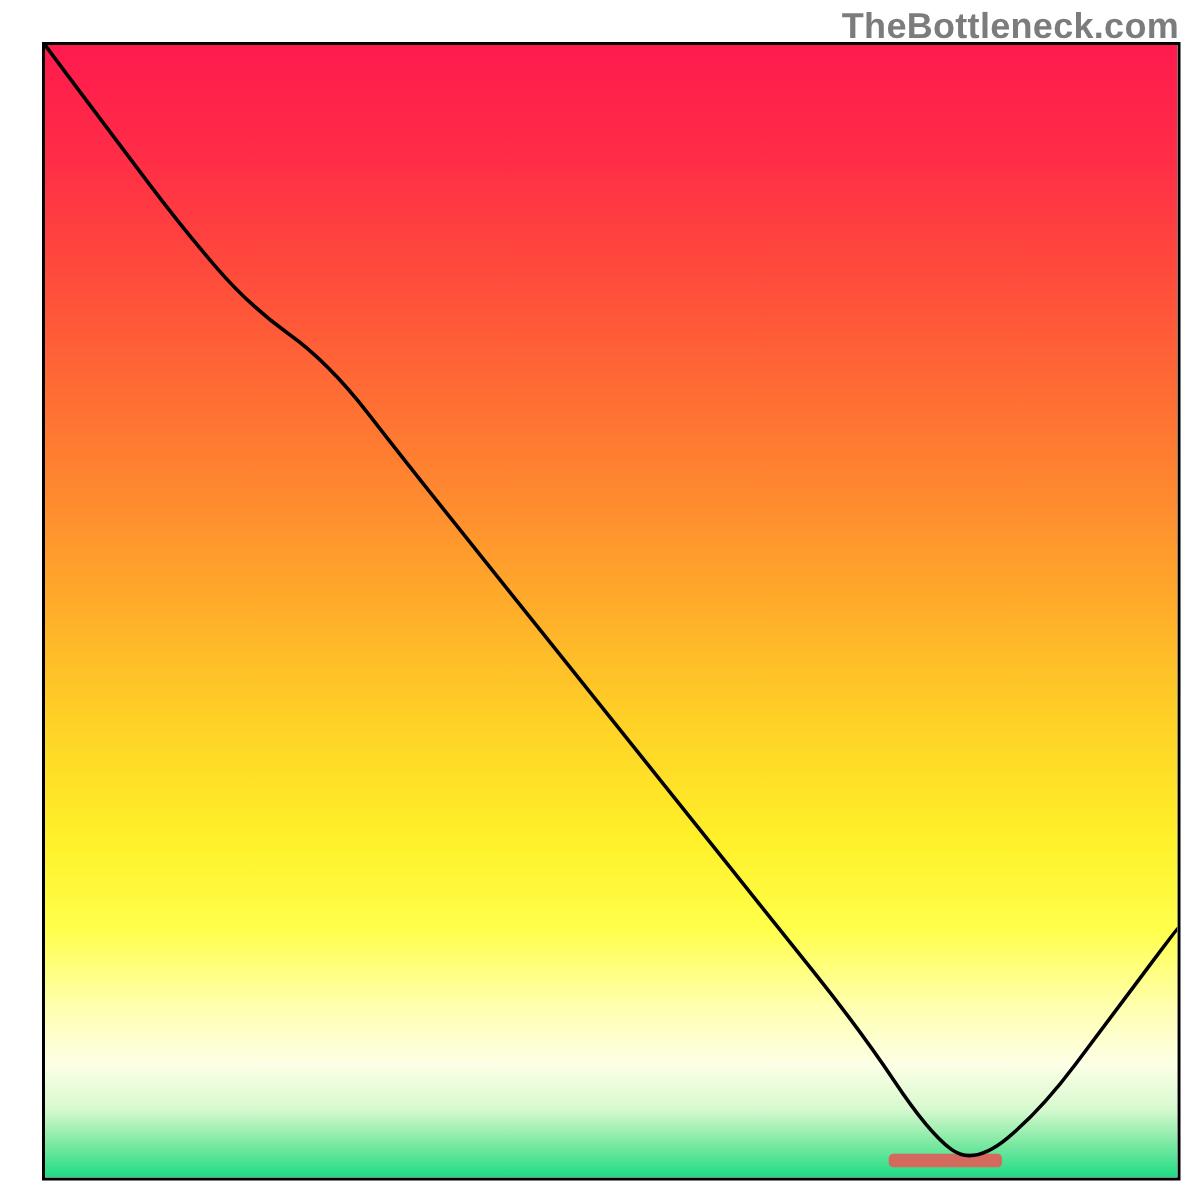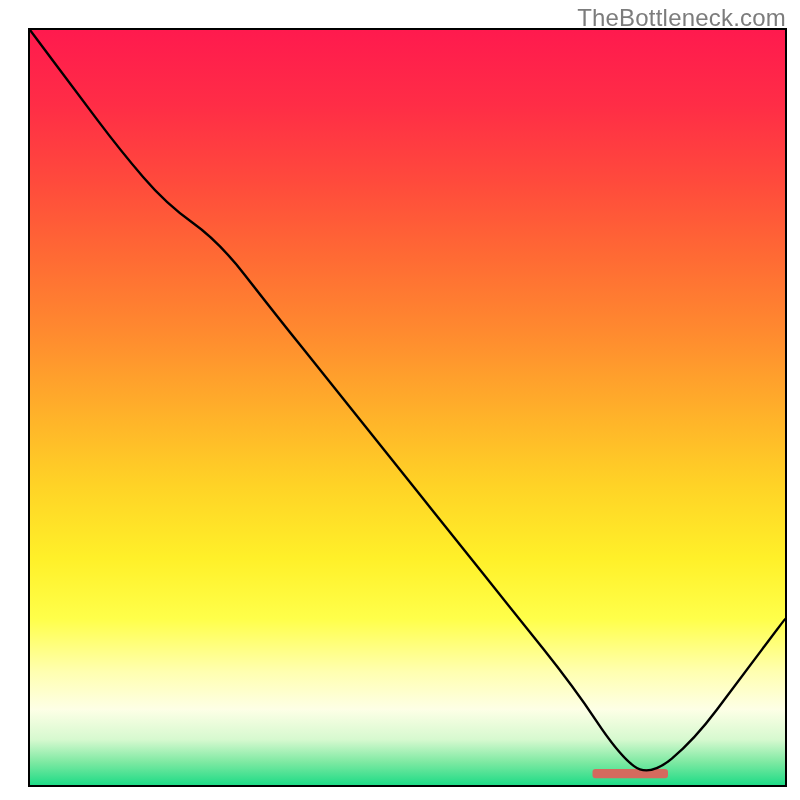--- a/index.html
+++ b/index.html
@@ -14,21 +14,21 @@
   .frame {
     position: relative;
     width: 800px;
     height: 800px;
   }
   .watermark {
     position: absolute;
     top: 4px;
     right: 14px;
     font-size: 24px;
-    font-weight: 400;
+    font-weight: 700;
     color: #7c7c7c;
     letter-spacing: 0.2px;
     z-index: 10;
   }
   .plot-area {
     position: absolute;
     left: 30px;
     top: 30px;
     width: 755px;
     height: 755px;

